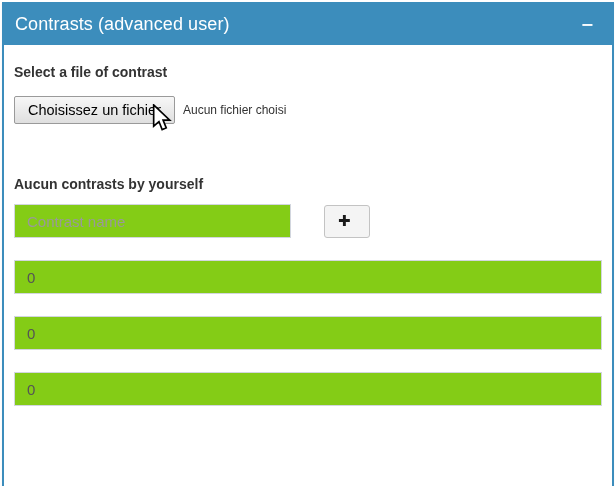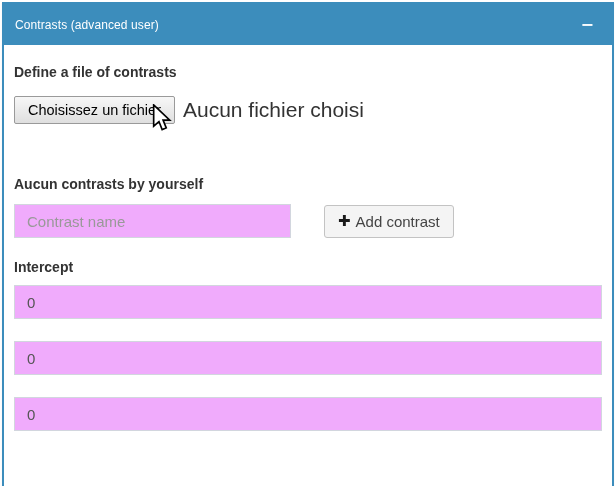--- a/index.html
+++ b/index.html
@@ -23,21 +23,21 @@
   .box-header {
     background: #3c8dbc;
     color: #ffffff;
     height: 41px;
     display: flex;
     align-items: center;
     padding: 0 14px 0 11px;
   }
   .box-title {
     flex: 1;
-    font-size: 12px;
+    font-size: 18px;
     font-weight: 400;
     letter-spacing: 0.1px;
   }
   .collapse-btn {
     background: transparent;
     border: none;
     color: #ffffff;
     font-size: 16px;
     font-weight: bold;
     line-height: 1;
@@ -71,21 +71,21 @@
     font-size: 14.5px;
     color: #000000;
     background: linear-gradient(to bottom, #f7f7f7, #dfdfdf);
     border: 1px solid #9a9a9a;
     border-radius: 2px;
     font-family: "Liberation Sans", sans-serif;
     cursor: pointer;
   }
   .file-status {
     margin-left: 8px;
-    font-size: 21px;
+    font-size: 12px;
     color: #333333;
   }
   .cursor-svg {
     position: absolute;
     left: 138px;
     top: 8px;
     z-index: 5;
     pointer-events: none;
   }
 
@@ -97,21 +97,21 @@
     margin-bottom: 22px;
   }
   .text-input {
     box-sizing: border-box;
     height: 34px;
     border: 1px solid #d2d6de;
     border-radius: 0;
     padding: 0 12px;
     font-size: 15px;
     color: #555555;
-    background: #f0abfc;
+    background: #84cc16;
     font-family: "Liberation Sans", sans-serif;
   }
   .text-input::placeholder { color: #999999; opacity: 1; }
   .contrast-name-input { width: 277px; }
   .add-btn {
     height: 33px;
     margin-left: 33px;
     padding: 0 13px;
     display: inline-flex;
     align-items: center;
@@ -145,43 +145,41 @@
     <div class="box-header">
       <span class="box-title">Contrasts (advanced user)</span>
       <button class="collapse-btn">
         <span>−</span>
       </button>
     </div>
 
     <div class="box-body">
 
       <div class="file-group">
-        <label class="control-label">Define a file of contrasts</label>
+        <label class="control-label">Select a file of contrast</label>
         <div class="file-row">
           <button class="file-btn">Choisissez un fichier</button>
           <span class="file-status">Aucun fichier choisi</span>
           <svg class="cursor-svg" width="20" height="28" viewBox="0 0 13 18.5">
             <path d="M1,0.6 L1,14.6 L4.5,11.6 L6.6,16.9 L9.3,15.8 L7.2,10.6 L11.6,10.6 Z" fill="#ffffff" stroke="#000000" stroke-width="1.1" stroke-linejoin="miter"></path>
           </svg>
         </div>
       </div>
 
       <div class="define-group">
         <label class="control-label">Aucun contrasts by yourself</label>
         <div class="define-row">
           <input type="text" class="text-input contrast-name-input" placeholder="Contrast name" style="">
           <button class="add-btn">
             <span class="plus-icon">✚</span>
-            <span>Add contrast</span>
           </button>
         </div>
       </div>
 
       <div class="contrast-group">
-        <label class="control-label">Intercept</label>
         <input type="text" class="text-input" value="0" style="">
       </div>
 
       <div class="contrast-group">
         <input type="text" class="text-input" value="0" style="">
       </div>
 
       <div class="contrast-group">
         <input type="text" class="text-input" value="0" style="">
       </div>

